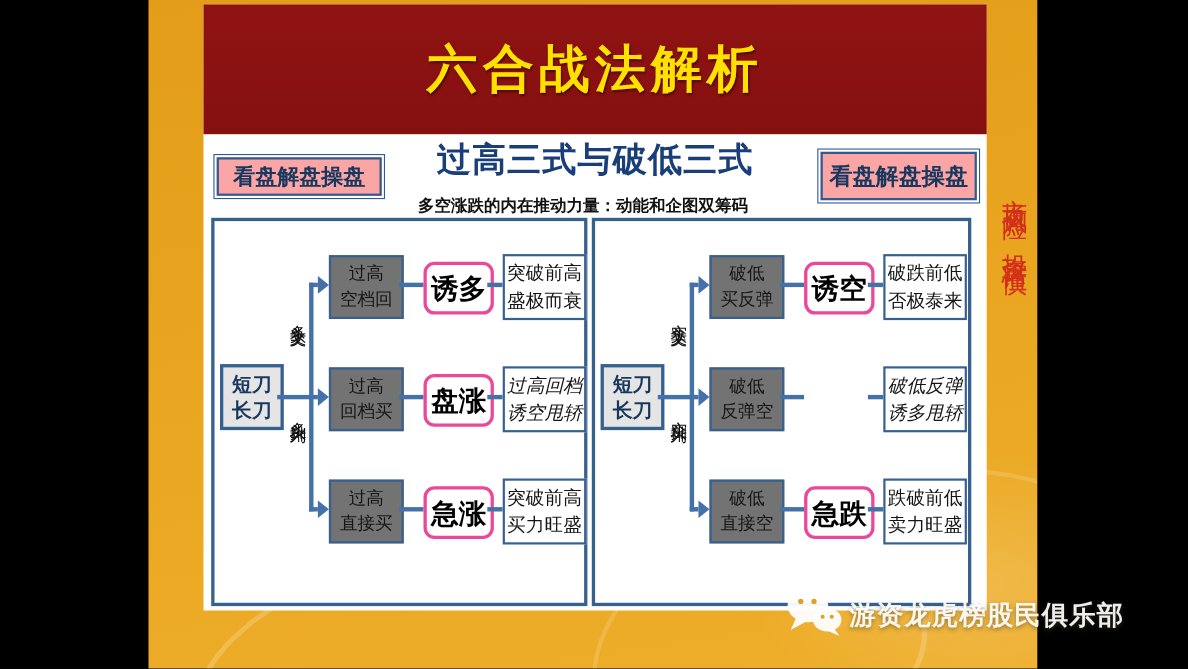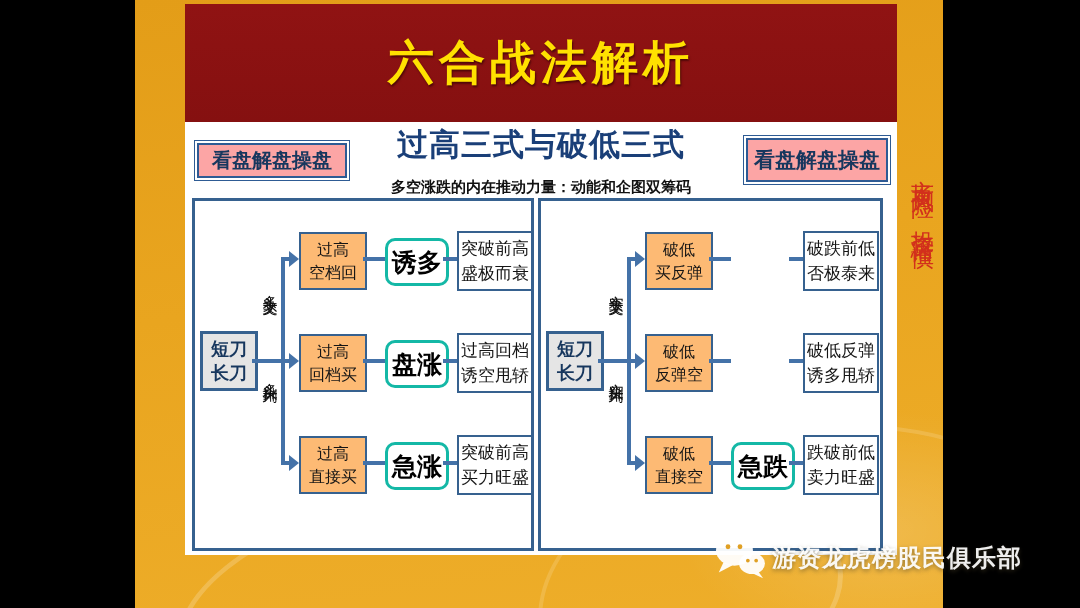--- a/index.html
+++ b/index.html
@@ -21,50 +21,50 @@
        display:flex;align-items:center;justify-content:center;}
   .main-title{font-size:46px;font-weight:bold;color:#ffe100;letter-spacing:5px;
               text-shadow:1px 2px 2px rgba(40,0,0,.6);}
   .badge{position:absolute;background:#fca5a5;border:2px solid #2e5b94;outline:1px solid #2e5b94;
          outline-offset:2px;color:#17375e;font-weight:bold;
          display:flex;align-items:center;justify-content:center;}
   .badge-left{left:12px;top:139px;width:146px;height:31px;font-size:20px;}
   .badge-right{left:561px;top:134px;width:138px;height:40px;font-size:21px;}
   .section-title{position:absolute;left:176px;top:120px;width:360px;text-align:center;
                  font-size:31px;font-weight:bold;color:#1a3f78;letter-spacing:1px;}
-  .subtitle{position:absolute;left:166px;top:174px;width:380px;text-align:center;
+  .subtitle{position:absolute;left:155px;top:174px;width:380px;text-align:center;
             font-size:15px;font-weight:bold;color:#111;}
   .panel{position:absolute;top:194px;height:353px;border:3px solid #36618f;background:#fff;box-sizing:border-box;}
   .panel-left{left:7px;width:342px;}
   .panel-right{left:353px;width:345px;}
   .rootbox{position:absolute;left:5px;top:130px;width:52px;height:54px;border:3px solid #36618f;
            display:flex;flex-direction:column;align-items:center;justify-content:center;
            font-size:18px;font-weight:bold;color:#17375e;line-height:1.35;background:#e5e5e5;}
   .hline{position:absolute;height:4px;background:#4472a8;}
   .vline{position:absolute;width:4px;background:#4472a8;}
   .root-link{left:57px;top:158px;width:31px;}
   .trunk{left:86px;top:56px;height:208px;}
   .arrow{position:absolute;left:86px;width:8px;height:4px;background:#4472a8;}
   .arrow::after{content:'';position:absolute;left:8px;top:-6px;width:0;height:0;
                 border-left:10px solid #4472a8;border-top:8px solid transparent;border-bottom:8px solid transparent;}
-  .inbox{position:absolute;left:104px;width:64px;height:54px;border:2.5px solid #36618f;background:#fdba74;
+  .inbox{position:absolute;left:104px;width:64px;height:54px;border:2.5px solid #36618f;background:#737373;
          display:flex;flex-direction:column;align-items:center;justify-content:center;
          font-size:16px;color:#151515;line-height:1.45;text-align:center;}
-  .actbox{position:absolute;left:190px;width:58px;height:42px;border:3px solid #14b8a6;border-radius:10px;
+  .actbox{position:absolute;left:190px;width:58px;height:42px;border:3px solid #ec4899;border-radius:10px;
           background:#fff;display:flex;align-items:center;justify-content:center;
           font-size:25px;font-weight:bold;color:#000;}
   .resbox{position:absolute;left:262px;width:72px;height:56px;border:2.5px solid #36618f;background:#fff;
           display:flex;flex-direction:column;align-items:center;justify-content:center;
           font-size:17px;color:#151515;line-height:1.5;text-align:center;}
   .line-a{left:168px;width:22px;}
   .line-b{left:248px;width:14px;}
   .t-line1{top:56px;}.t-line2{top:158px;}.t-line3{top:260px;}
   .t-in1{top:31px;}.t-in2{top:133px;}.t-in3{top:235px;}
   .t-act1{top:37px;}.t-act2{top:139px;}.t-act3{top:241px;}
-  .t-res1{top:30px;}.t-res2{top:132px;}.t-res3{top:234px;}
+  .t-res1{top:30px;}.t-res2{top:132px;font-style:italic;}.t-res3{top:234px;}
   .branch-label{position:absolute;left:60px;width:24px;writing-mode:vertical-rl;text-orientation:upright;
                 font-size:15px;color:#101010;letter-spacing:2px;}
   .label-top{top:82px;height:76px;}
   .label-bottom{top:170px;height:84px;}
   .watermark{position:absolute;left:712px;top:532px;display:flex;align-items:center;}
   .wm-text{font-size:24px;font-weight:bold;color:rgba(255,255,255,.93);letter-spacing:1px;
            text-shadow:0 2px 4px rgba(80,70,40,.55);white-space:nowrap;}
 </style>
 </head>
 <body>
@@ -147,20 +147,21 @@
       <div class="vline trunk"></div>
       <div class="branch-label label-top">空头交叉</div>
       <div class="branch-label label-bottom">空头排列</div>
 
       <div class="arrow t-line1"></div>
       <div class="inbox t-in1">
         <span>破低</span>
         <span>买反弹</span>
       </div>
       <div class="hline line-a t-line1"></div>
+      <div class="actbox t-act1">诱空</div>
       <div class="hline line-b t-line1"></div>
       <div class="resbox t-res1">
         <span>破跌前低</span>
         <span>否极泰来</span>
       </div>
 
       <div class="arrow t-line2"></div>
       <div class="inbox t-in2">
         <span>破低</span>
         <span>反弹空</span>

